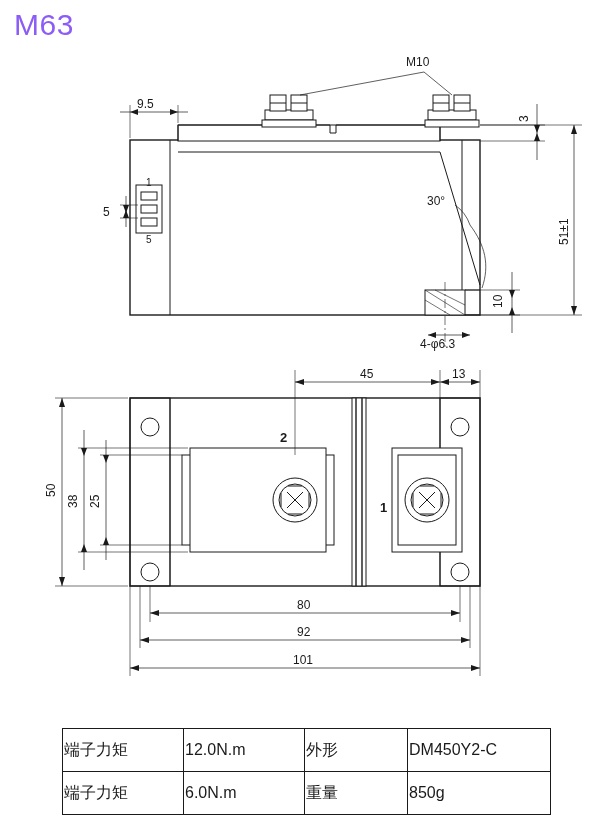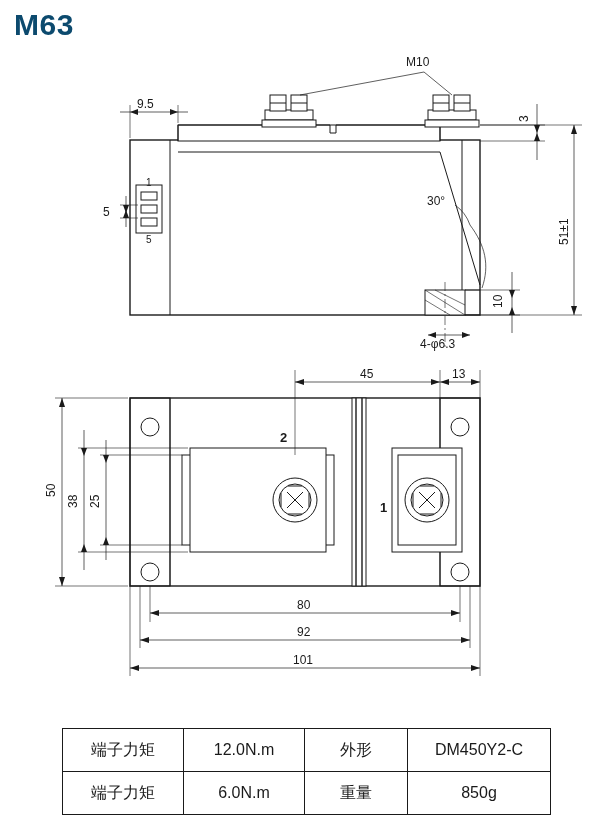--- a/index.html
+++ b/index.html
@@ -4,42 +4,41 @@
 <style>
   html,body{margin:0;padding:0;}
   body{
     width:600px;height:839px;background:#ffffff;
     font-family:"Liberation Sans", sans-serif;
     color:#1a1a1a;position:relative;overflow:hidden;
   }
   .root{position:relative;width:600px;height:839px;}
   .title{
     position:absolute;left:14px;top:8px;
-    font-size:30px;color:#0c4a6e;font-weight:700;letter-spacing:0.5px;
+    font-size:30px;color:#8b5cf6;font-weight:400;letter-spacing:0.5px;
   }
   svg.draw{position:absolute;left:0;top:0;width:600px;height:720px;}
   .ln{stroke:#1a1a1a;stroke-width:1;fill:none;}
   .ln-th{stroke:#1a1a1a;stroke-width:1.4;fill:none;}
   .dim{stroke:#1a1a1a;stroke-width:0.7;fill:none;}
   .ext{stroke:#1a1a1a;stroke-width:0.6;fill:none;}
   .center{stroke:#1a1a1a;stroke-width:0.6;fill:none;stroke-dasharray:9 3 2 3;}
   .hatch{stroke:#1a1a1a;stroke-width:0.6;fill:none;}
   .fillwhite{fill:#ffffff;stroke:#1a1a1a;stroke-width:1;}
   text.t{font-family:"Liberation Sans", sans-serif;font-size:12px;fill:#1a1a1a;}
   text.tb{font-family:"Liberation Sans", sans-serif;font-size:13px;fill:#1a1a1a;font-weight:bold;}
   text.ts{font-family:"Liberation Sans", sans-serif;font-size:10px;fill:#1a1a1a;}
 
   table.spec{
     position:absolute;left:62px;top:728px;
     border-collapse:collapse;
   }
   table.spec td{
     border:1px solid #1a1a1a;
     height:40px;
-    text-align:center;
     vertical-align:middle;
     font-size:16px;
     font-family:"Liberation Sans", sans-serif;
   }
   table.spec td.c0{width:118px;}
   table.spec td.c1{width:118px;}
   table.spec td.c2{width:100px;}
   table.spec td.c3{width:140px;}
 </style>
 </head>

